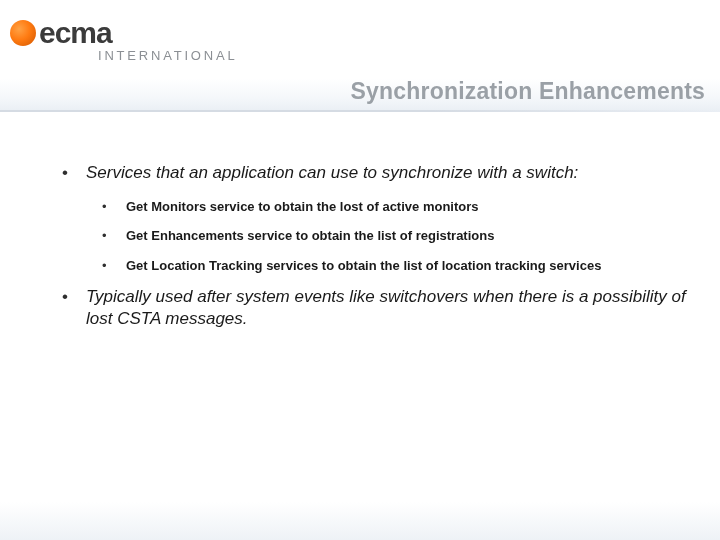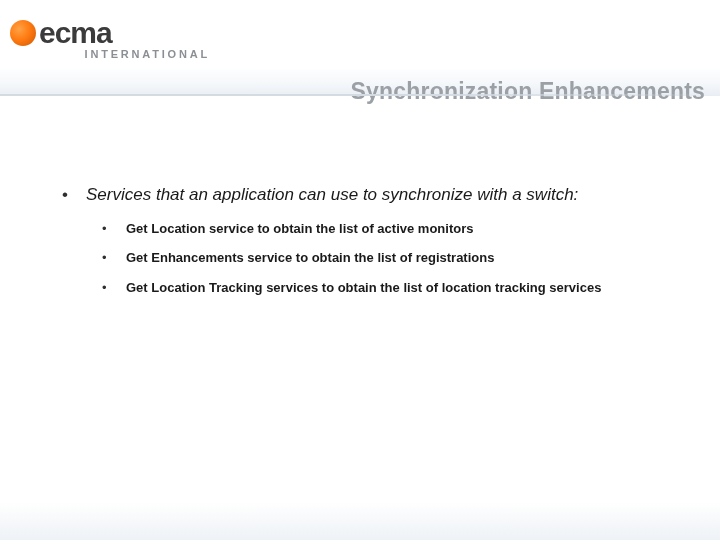--- a/index.html
+++ b/index.html
@@ -6,24 +6,23 @@
   html, body { width: 720px; height: 540px; overflow: hidden; }
   body {
     font-family: Verdana, Geneva, sans-serif;
     background: #ffffff;
     position: relative;
   }
 
   
   .header {
     position: relative;
-    height: 96px;
+    height: 112px;
     width: 100%;
     background: linear-gradient(to bottom, #ffffff 0%, #ffffff 70%, #f4f7fa 88%, #e9eef4 100%);
-    text-align: right;
   }
   .header::after {
     content: "";
     position: absolute;
     left: 0; right: 0; bottom: 0;
     height: 2px;
     background: linear-gradient(to right, #d5dbe3 0%, #d5dbe3 60%, rgba(213,219,227,0) 100%);
   }
   .title {
     position: absolute;
@@ -56,31 +55,31 @@
     flex: 0 0 auto;
   }
   .logo-word {
     font-size: 30px;
     font-weight: 700;
     color: #3b3b3b;
     letter-spacing: -1px;
     line-height: 26px;
   }
   .logo-sub {
-    font-size: 11px;
+    font-size: 13px;
     letter-spacing: 2.8px;
     color: #8b8f94;
     margin-top: 2px;
-    font-weight: 700;
+    margin-left: 88px;
+    font-weight: 400;
   }
 
   
   .content {
-    padding: 70px 32px 0 48px;
-    margin-top: 18px;
+    padding: 50px 32px 0 48px;
   }
   ul.lvl1 {
     list-style: none;
   }
   ul.lvl1 > li {
     position: relative;
     padding-left: 38px;
     margin-bottom: 12px;
     font-size: 17px;
     color: #1a1a1a;
@@ -140,21 +139,24 @@
     <div class="logo-sub">INTERNATIONAL</div>
   </div>
   <div class="title">Synchronization Enhancements</div>
 </div>
 
 <div class="content">
   <ul class="lvl1">
     <li>
       <span>Services that an application can use to synchronize with a switch:</span>
       <ul class="lvl2">
-        <li><span>Get Location service to obtain the list of active monitors</span></li>
+        <li><span>Get Monitors service to obtain the lost of active monitors</span></li>
         <li><span>Get Enhancements service to obtain the list of registrations</span></li>
         <li><span>Get Location Tracking services to obtain the list of location tracking services</span></li>
       </ul>
+    </li>
+    <li>
+      <span>Typically used after system events like switchovers when there is a possibility of lost CSTA messages.</span>
     </li>
   </ul>
 </div>
 
 <div class="footer-fade"></div>
 
 </body></html>

